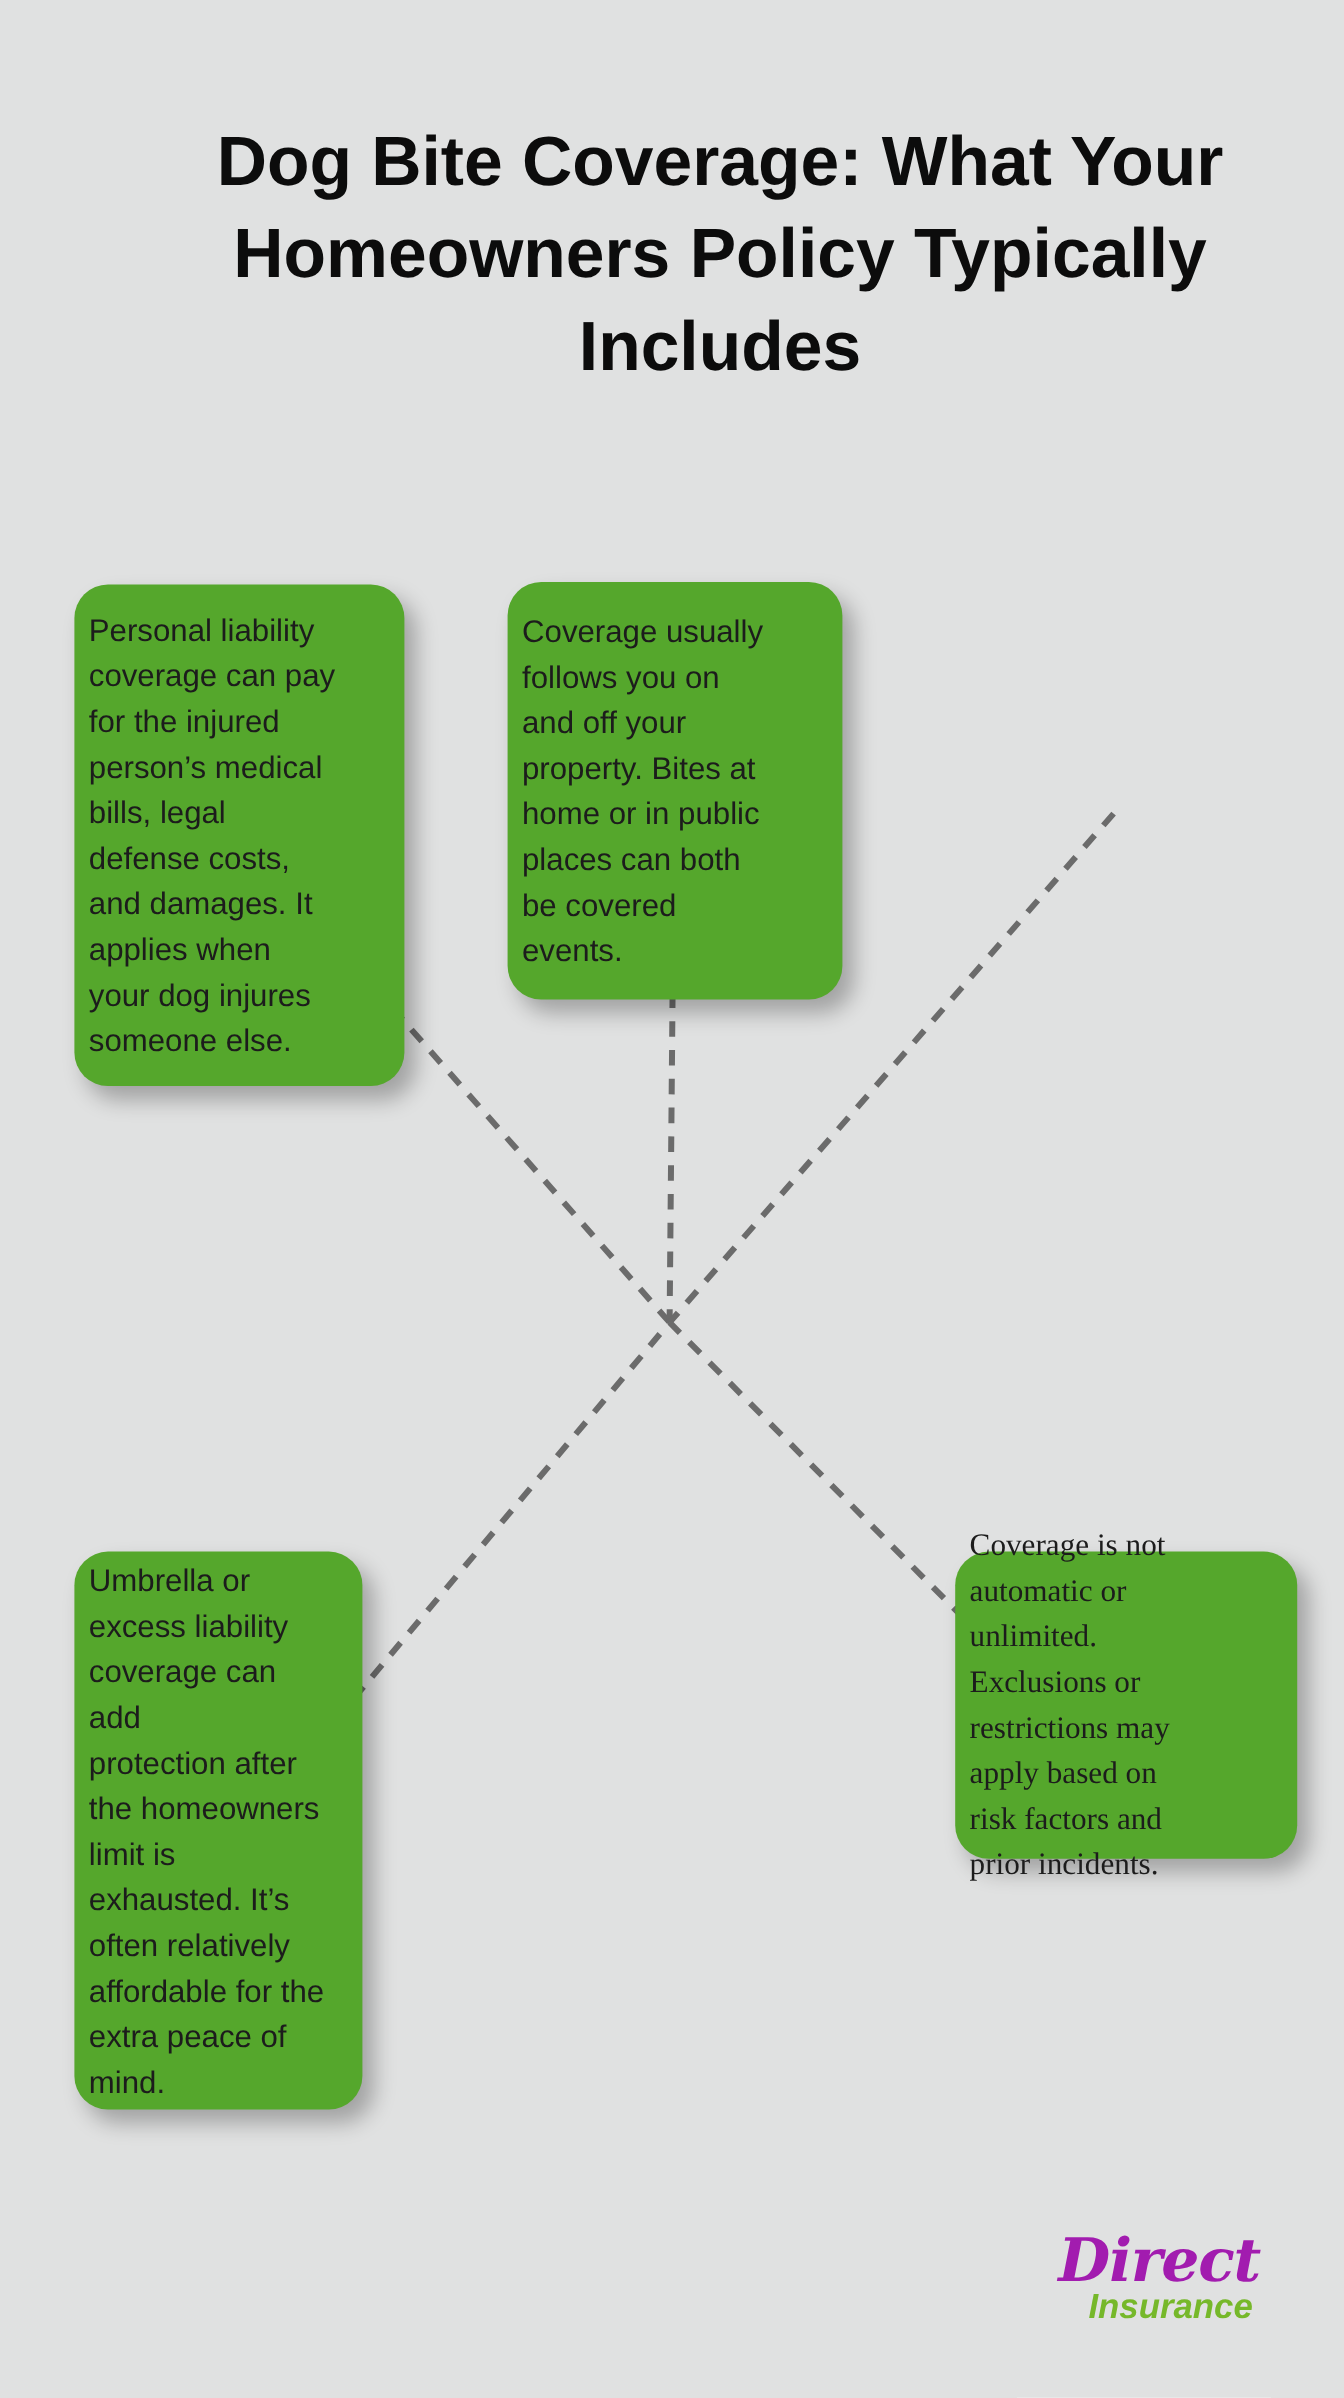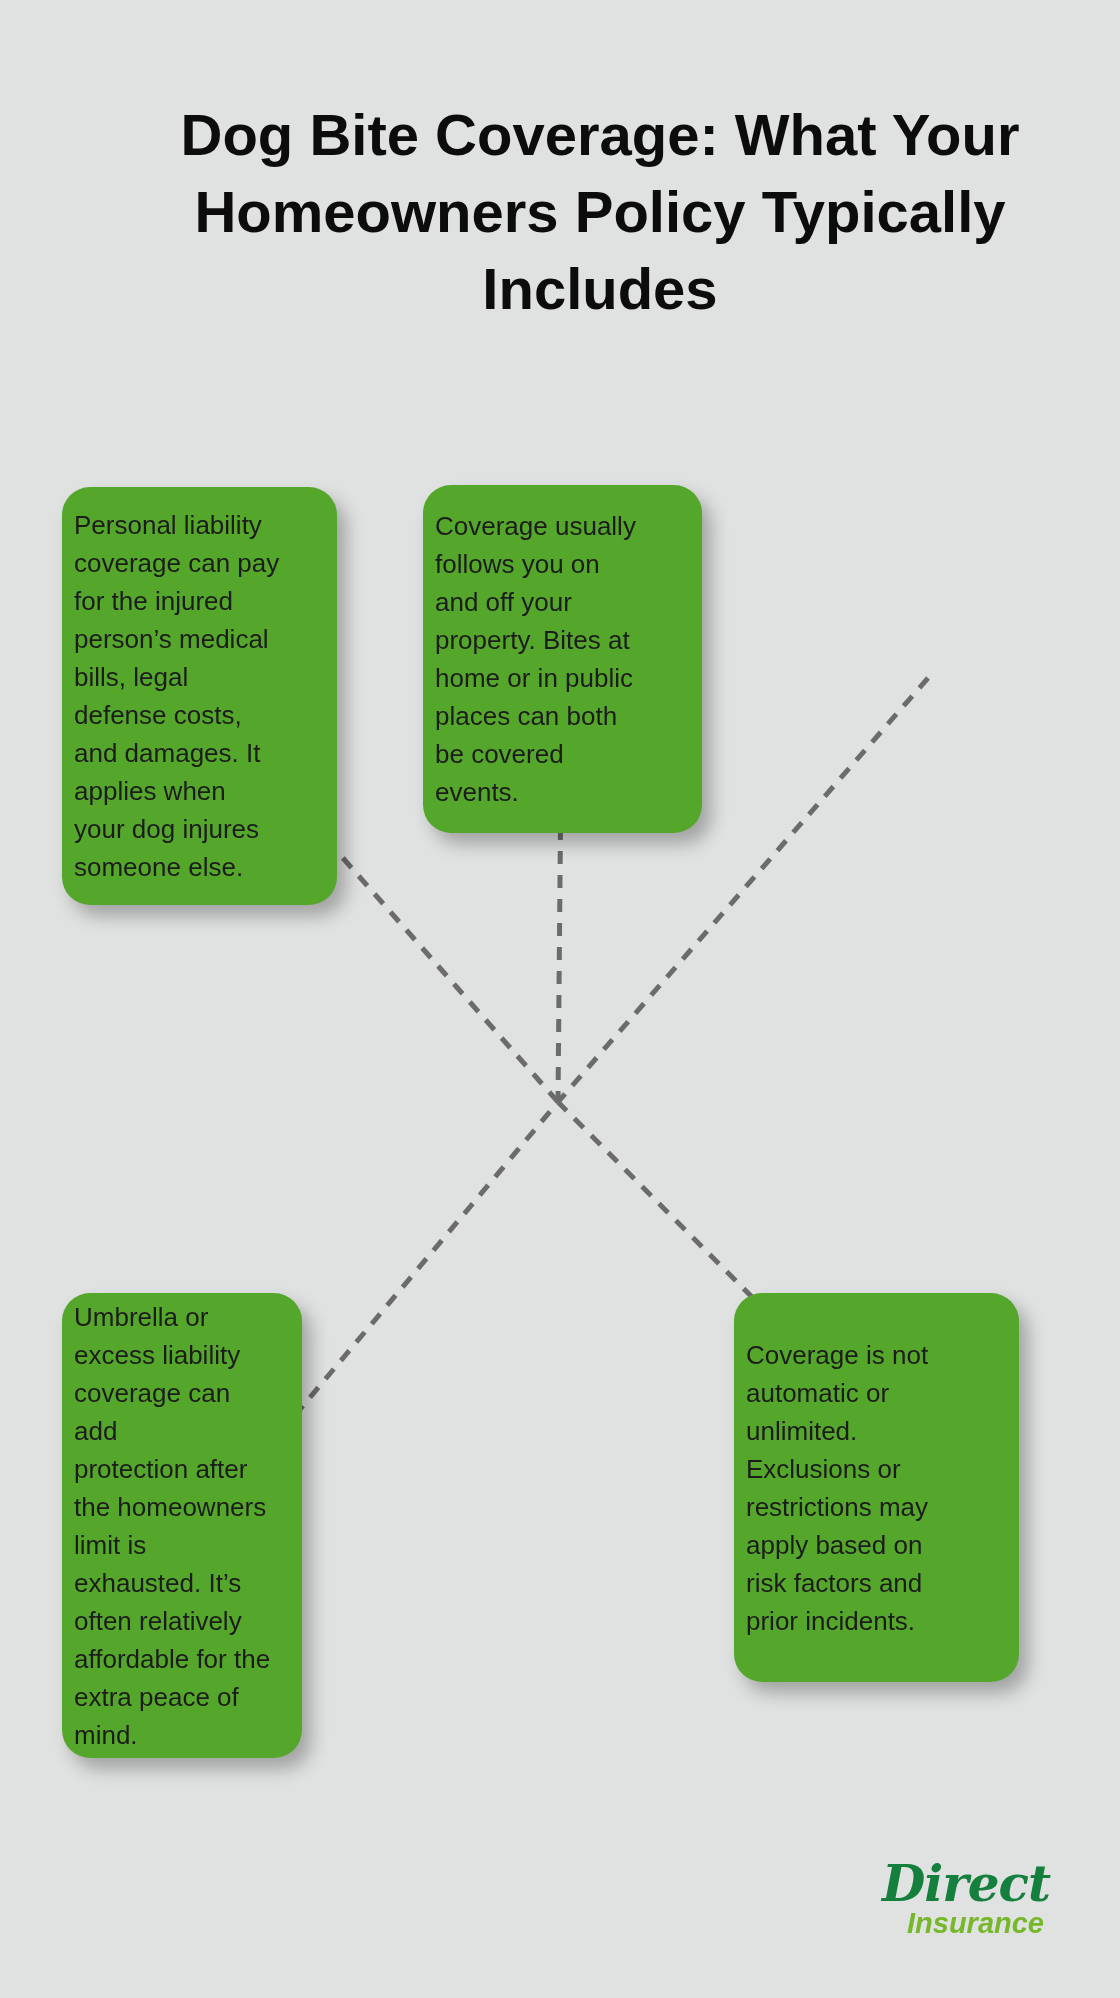--- a/index.html
+++ b/index.html
@@ -46,21 +46,21 @@
   .card-text{
     font-size:26px;
     line-height:38px;
     color:var(--text_black,#1c1c1c);
     white-space:pre-line;
   }
   .card1{ left:62px;  top:487px;  width:275px; height:418px; }
   .card2{ left:423px; top:485px;  width:279px; height:348px; }
   .card3{ left:790px; top:483px;  width:275px; height:390px; }
   .card4{ left:62px;  top:1293px; width:240px; height:465px; }
-  .card5{ left:734px; top:1293px; width:285px; height:389px; }
+  .card5{ left:796px; top:1293px; width:285px; height:256px;font-family:Liberation Serif, serif; }
   .center-node{
     position:absolute;
     z-index:2;
     left:378px; top:982px; width:360px; height:240px;
     background:var(--center_white,#ffffff);
     border-radius:34px;
     box-shadow:8px 10px 20px rgba(0,0,0,0.22);
     display:flex;
     align-items:center;
     justify-content:center;
@@ -77,21 +77,21 @@
     right:70px;
     text-align:right;
   }
   .logo-primary{
     font-family:"DejaVu Serif", serif;
     font-style:italic;
     font-weight:800;
     font-size:50px;
     line-height:52px;
     letter-spacing:-1px;
-    color:#15803d;
+    color:#a21caf;
   }
   .logo-secondary{
     font-family:"Liberation Sans", sans-serif;
     font-style:italic;
     font-weight:700;
     font-size:29px;
     line-height:30px;
     color:var(--logo_green,#76b82a);
     padding-right:6px;
     margin-top:-2px;

